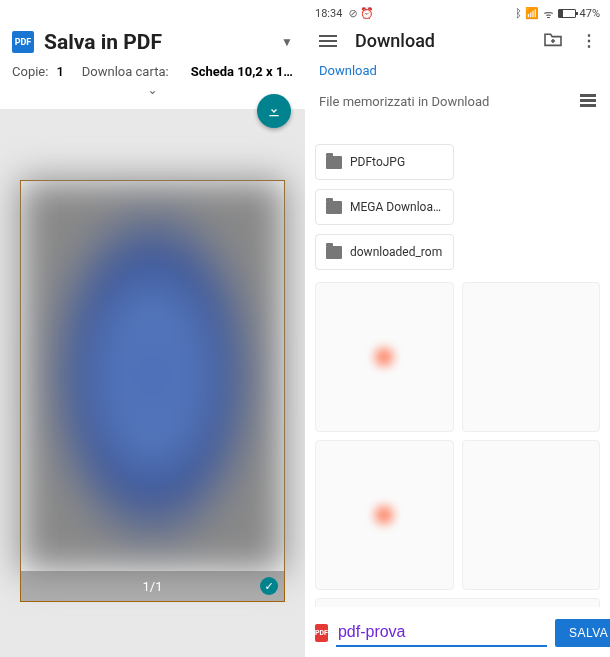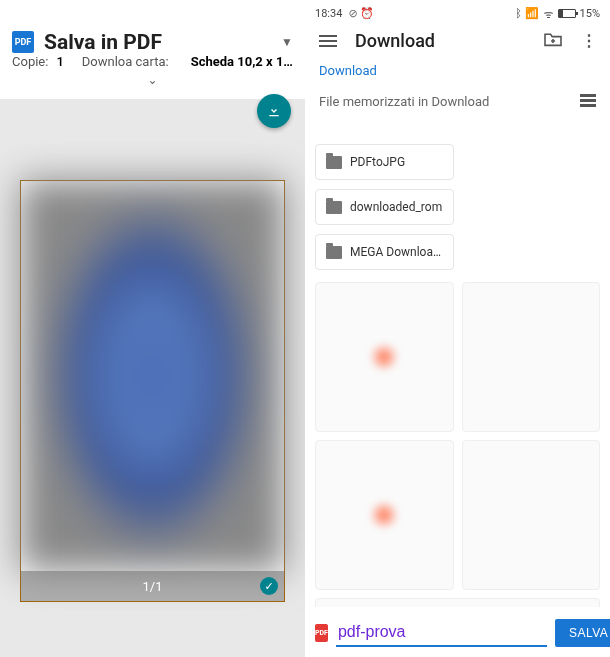--- a/index.html
+++ b/index.html
@@ -8,21 +8,21 @@
   .screen-left { background: #e8e8e8; }
   .screen-right { background: #fff; }
 
   
   .statusbar-left { height: 22px; background: #fff; }
   .pdf-header { background: #fff; padding: 8px 12px; }
   .pdf-header-row1 { display: flex; align-items: center; gap: 10px; }
   .pdf-icon { width: 22px; height: 22px; background: #1976d2; color: #fff; font-size: 9px; font-weight: bold; display: flex; align-items: center; justify-content: center; border-radius: 2px; }
   .pdf-title { font-size: 21px; font-weight: 700; color: #212121; flex: 1; }
   .chevron-down { color: #666; font-size: 12px; }
-  .pdf-header-row2 { display: flex; align-items: center; gap: 8px; font-size: 13px; color: #555; }
+  .pdf-header-row2 { display: flex; align-items: center; gap: 8px; margin-top: 10px; font-size: 13px; color: #555; }
   .copies-label { }
   .copies-value { color: #000; font-weight: 500; margin-right: 10px; }
   .format-label { }
   .format-value { color: #000; font-weight: 700; flex: 1; text-align: right; white-space: nowrap; overflow: hidden; text-overflow: ellipsis; }
   .pdf-header-chevron { text-align: center; color: #666; font-size: 12px; padding: 4px 0; }
   .fab { position: absolute; right: 14px; top: 94px; width: 34px; height: 34px; border-radius: 50%; background: #00838f; display: flex; align-items: center; justify-content: center; color: #fff; box-shadow: 0 2px 4px rgba(0,0,0,0.3); }
   .fab svg { width: 16px; height: 16px; fill: #fff; }
 
   .preview-area { position: absolute; left: 20px; right: 20px; top: 180px; bottom: 55px; background: #fff; border: 1px solid #a16207; display: flex; flex-direction: column; }
   .preview-img { flex: 1; background:
@@ -114,21 +114,21 @@
       <span>⊘</span>
       <span>⏰</span>
     </span>
     <div class="status-right">
       <span>ᛒ</span>
       <span>📶</span>
       <span>ᯤ</span>
       <div class="battery-icon">
           <div class="battery-fill"></div>
         </div>
-      <span>15%</span>
+      <span>47%</span>
     </div>
   </div>
 
   <div class="appbar-right">
     <div class="menu-icon">
         <span></span>
         <span></span>
         <span></span>
       </div>
     <div class="appbar-title">Download</div>
@@ -153,25 +153,25 @@
   </div>
 
   <div class="files-scroll">
     <div class="folders">
       <div class="folder">
         <div class="folder-icon"></div>
         <span class="folder-label">PDFtoJPG</span>
       </div>
       <div class="folder">
         <div class="folder-icon"></div>
-        <span class="folder-label">downloaded_rom</span>
+        <span class="folder-label">MEGA Downloa…</span>
       </div>
       <div class="folder">
         <div class="folder-icon"></div>
-        <span class="folder-label">MEGA Downloa…</span>
+        <span class="folder-label">downloaded_rom</span>
       </div>
     </div>
     <div class="files-area">
       <div class="file-tile">
           <div class="blur-dot"></div>
         </div>
       <div class="file-tile"></div>
       <div class="file-tile">
           <div class="blur-dot"></div>
         </div>

